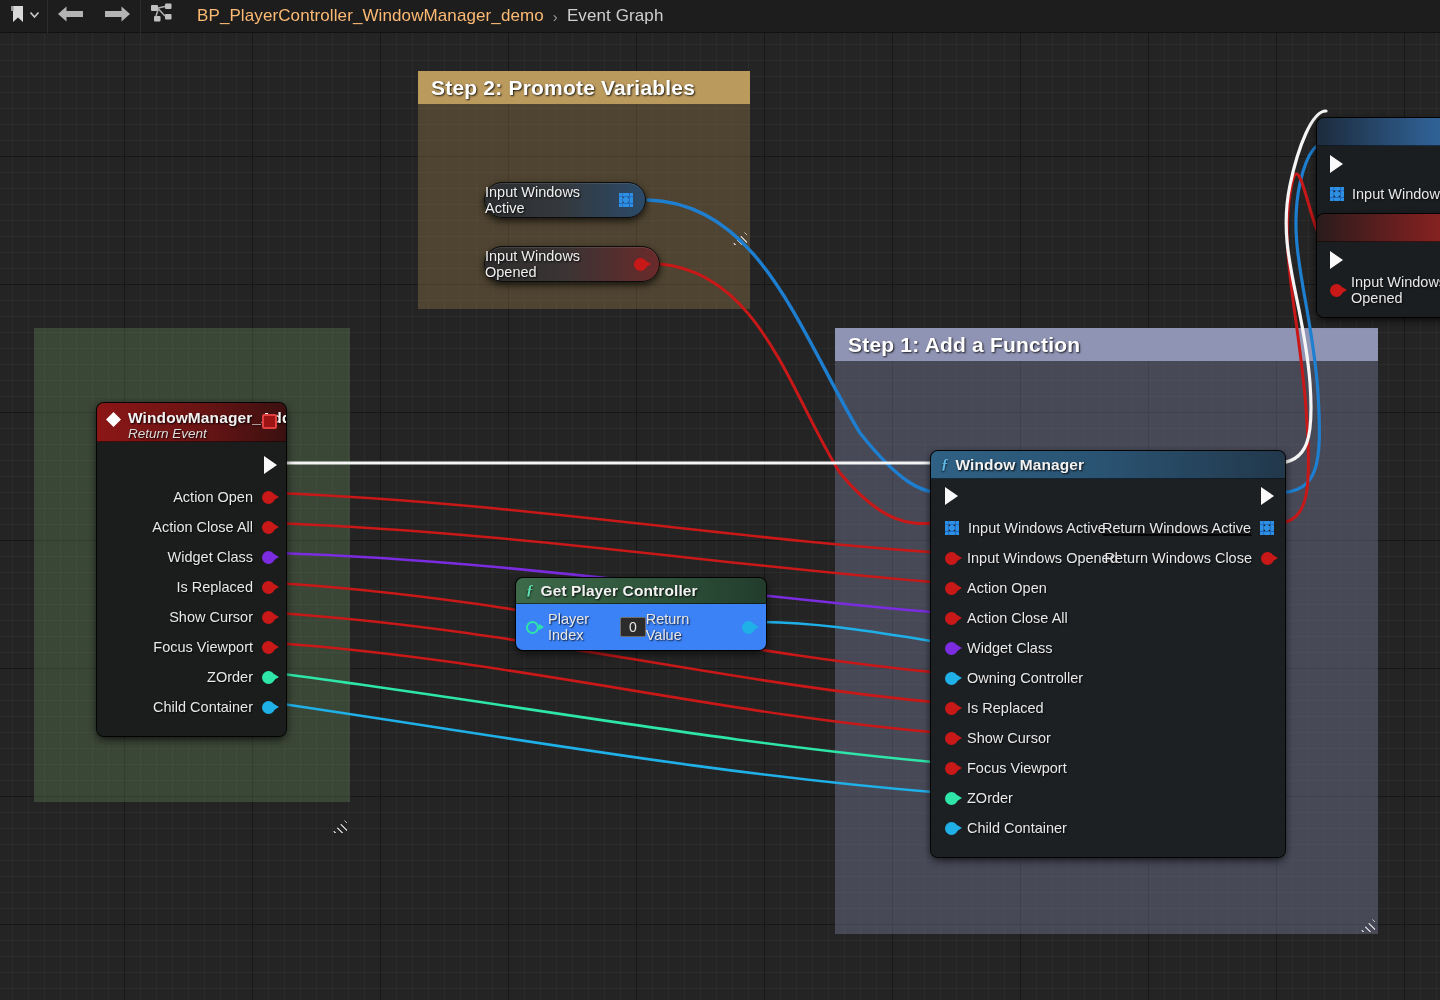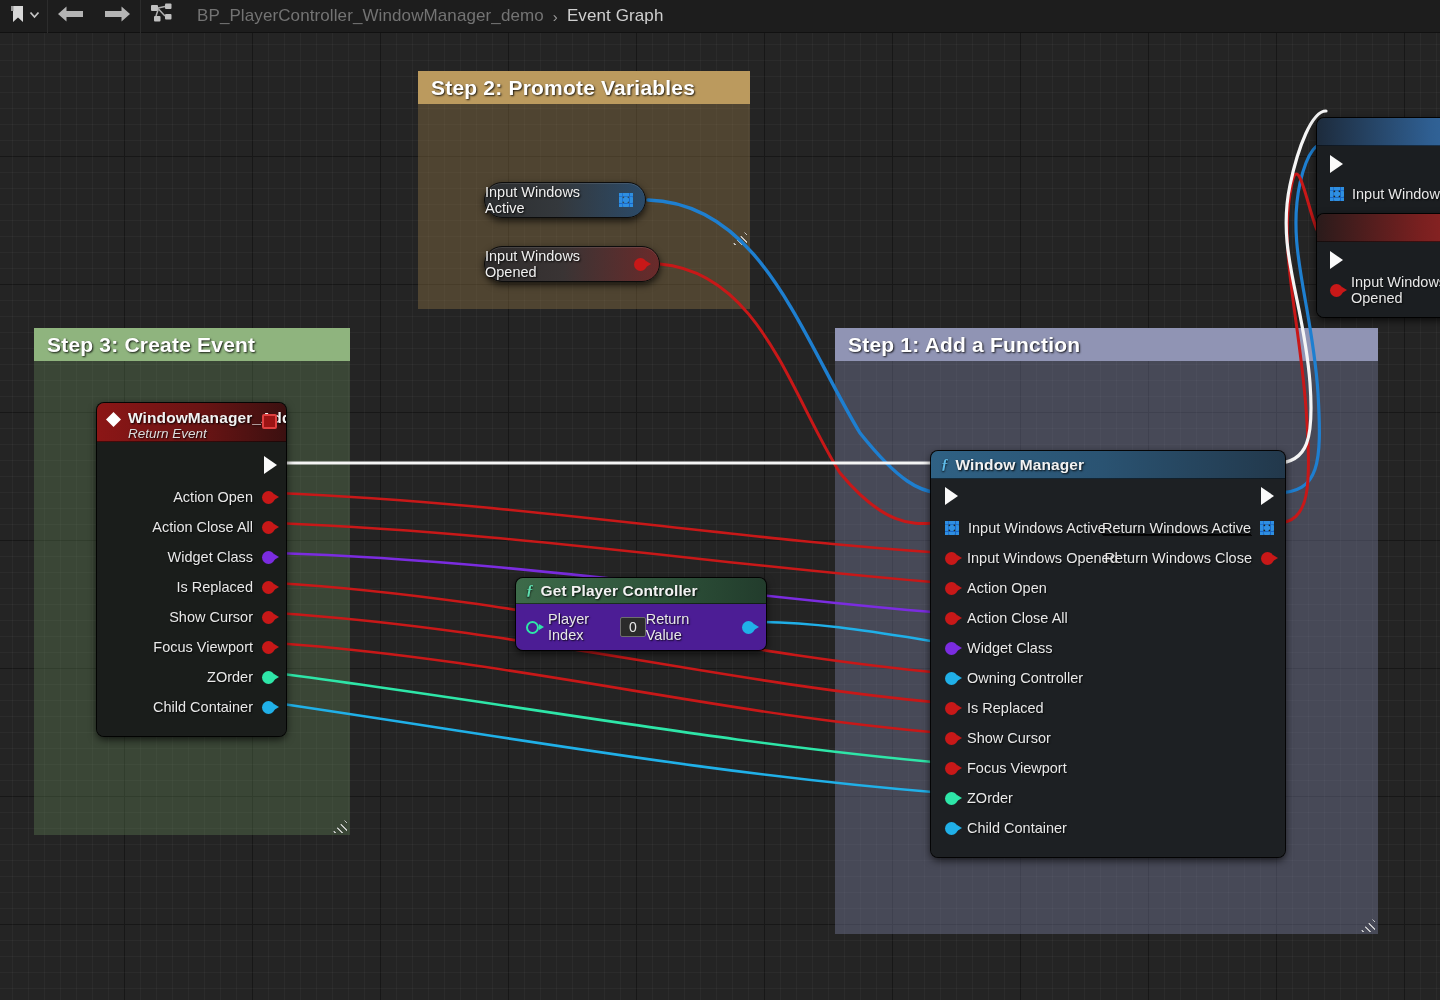--- a/index.html
+++ b/index.html
@@ -24,21 +24,21 @@
     height: 33px; display: flex; align-items: center; justify-content: center;
     padding: 0 9px;
   }
   .bm-group { display: flex; align-items: center; padding: 0 6px 0 10px; gap: 3px; }
   .breadcrumb {
     display: flex; align-items: center; gap: 9px;
     padding-left: 14px;
     color: #c8c8c8; font-size: 17px; letter-spacing: .1px;
   }
   .crumb-sep { color: #9a9a9a; font-size: 15px; }
-  .crumb-a { color: #737373; }
+  .crumb-a { color: #fdba74; }
   .crumb-b { color: #cfcfcf; }
 
   
   #canvas {
     position: absolute; left: 0; top: 33px; width: 1440px; height: 967px;
     background-color: #242424;
     background-image:
       linear-gradient(to right, rgba(255,255,255,.030) 1px, transparent 1px),
       linear-gradient(to bottom, rgba(255,255,255,.030) 1px, transparent 1px),
       linear-gradient(to right, rgba(0,0,0,.55) 1px, transparent 1px),
@@ -177,21 +177,21 @@
   
   #node-gpc { left: 516px; top: 545px; width: 250px; }
   #node-gpc .nhead {
     background: linear-gradient(to right, #3d6b4a 0%, #2d5139 60%, #223c2c 100%);
     height: 26px; align-items: center; padding: 0 10px 0 10px;
     border-bottom: 1px solid rgba(0,0,0,.5);
   }
   .fx-icon { color: #5fe0b0; font-size: 15px; font-style: italic; font-weight: bold;
      margin-right: 7px; font-family: "Liberation Serif", serif; text-shadow: 0 1px 2px #000; }
   .fx-icon.blue { color: #5fbbe8; }
-  #node-gpc .nbody { background: #4c1d95; height: 46px; display: flex; align-items: center;
+  #node-gpc .nbody { background: #3b82f6; height: 46px; display: flex; align-items: center;
      justify-content: space-between; padding: 0 11px 0 10px; }
   .val-box {
     border: 1px solid #6e6e6e; background: #2b2b2b; color: #e6e6e6;
     font-size: 14px; padding: 1px 8px; border-radius: 2px; margin-left: 7px;
   }
 
   
   #node-wm { left: 931px; top: 418px; width: 354px; }
   #node-wm .nhead {
     background: linear-gradient(to right, #2f6184 0%, #2a5372 48%, #22384b 100%);
@@ -290,21 +290,20 @@
 
   <div id="canvas">
 
     <div class="comment" id="cmt-step2">
       <div class="chead">Step 2: Promote Variables</div>
       <div class="cbody"></div>
       <div class="resize-h"></div>
     </div>
 
     <div class="comment" id="cmt-step3">
-      <div class="chead">Step 3: Create Event</div>
       <div class="cbody"></div>
       <div class="resize-h"></div>
     </div>
 
     <div class="comment" id="cmt-step1">
       <div class="chead">Step 1: Add a Function</div>
       <div class="cbody"></div>
       <div class="resize-h"></div>
     </div>
 

